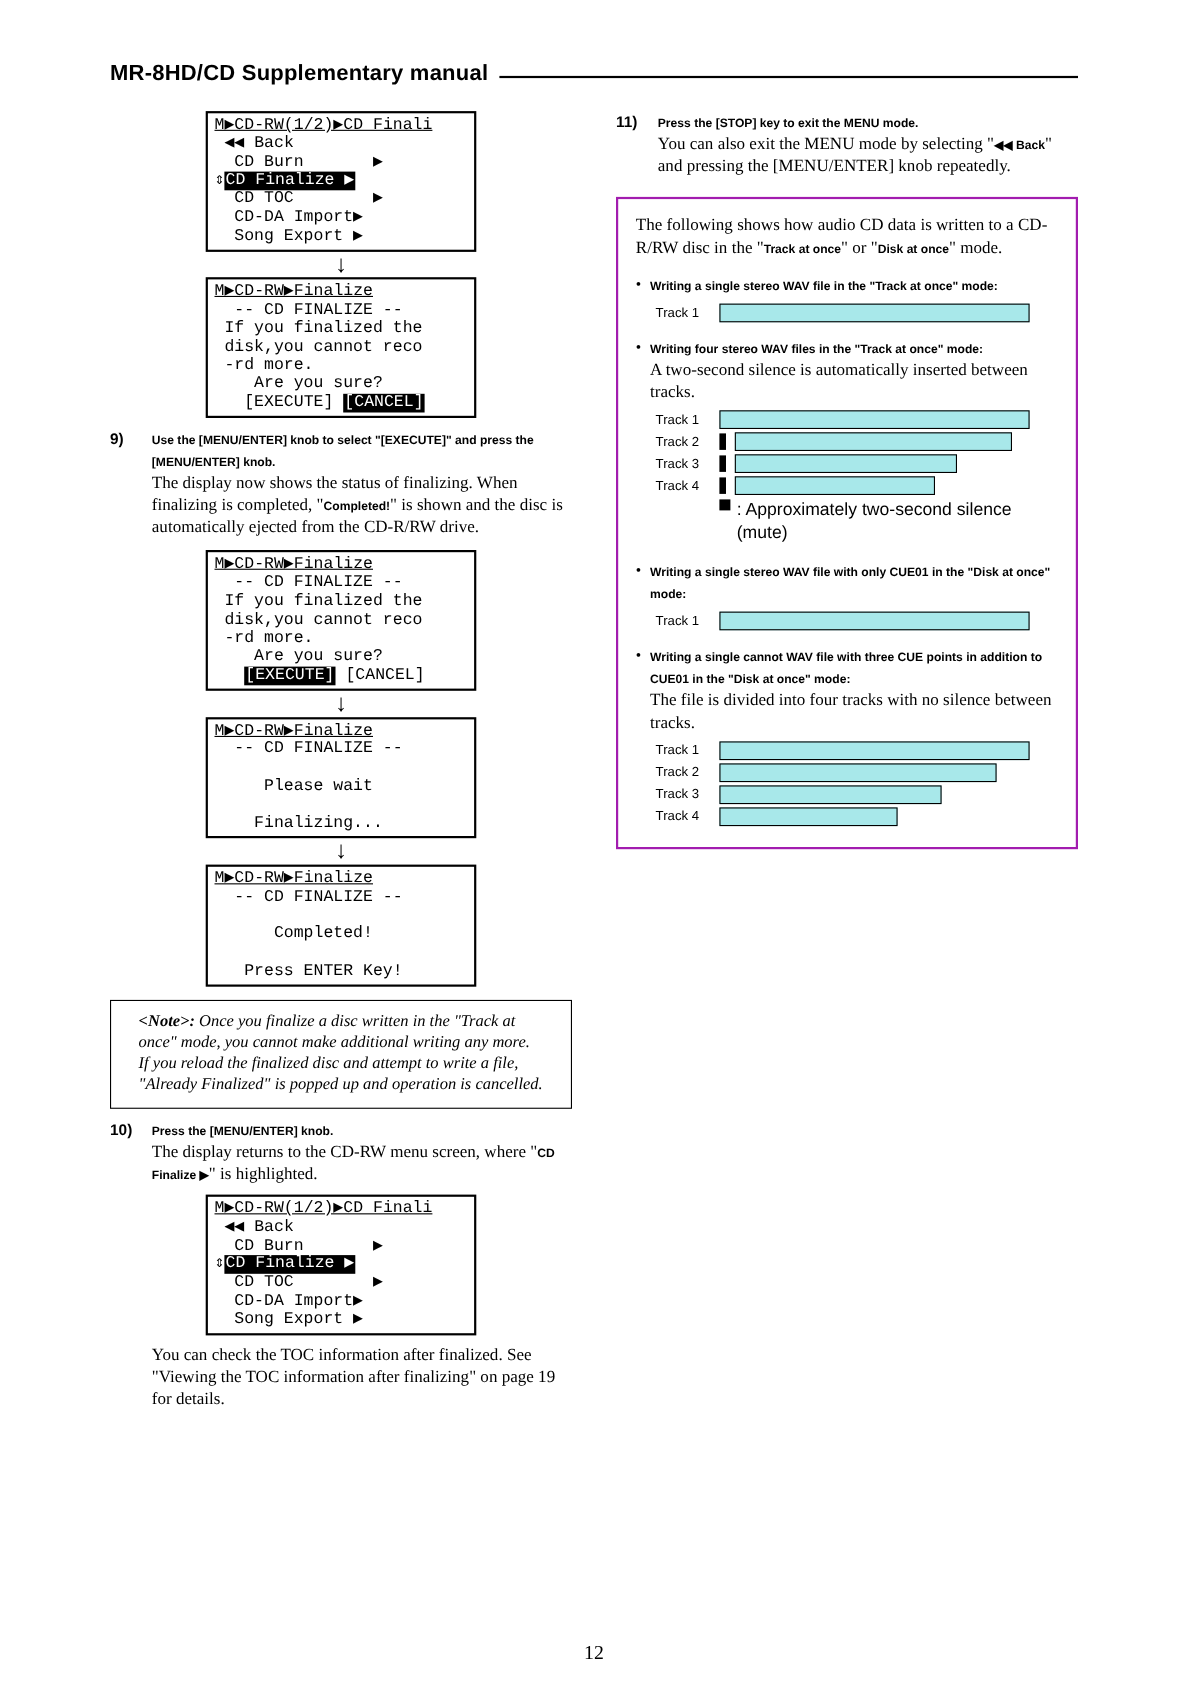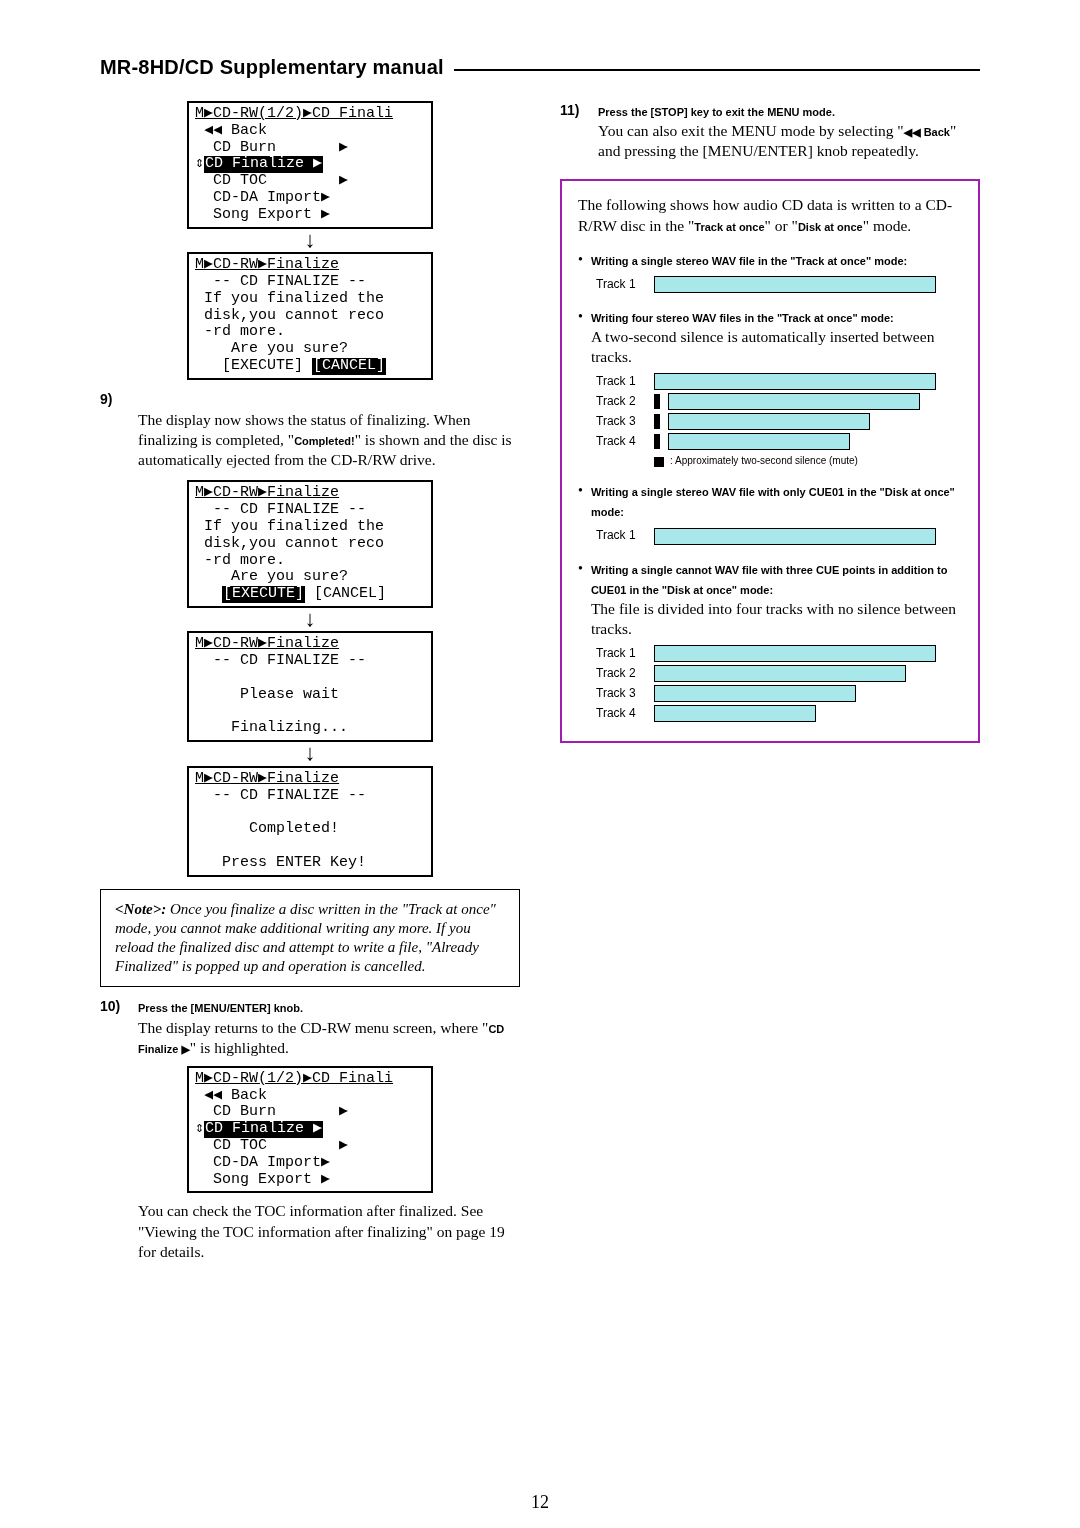--- a/index.html
+++ b/index.html
@@ -10,37 +10,37 @@
   .cols{display:flex;gap:40px}
   .col{width:420px;font-size:15.5px;line-height:1.3}
   .lcd{border:2px solid #000;font-family:"Courier New",monospace;font-size:15px;line-height:1.12;padding:3px 6px;white-space:pre;margin:0 auto}
   .lcd-wrap{display:flex;flex-direction:column;align-items:center}
   .inv{background:#000;color:#fff;display:inline-block;padding:0 1px}
   .arrow-down{font-size:22px;line-height:0.8;margin:2px 0 4px 0}
   .step{display:flex;gap:14px;margin-top:10px}
   .step-num{font-family:Arial,Helvetica,sans-serif;font-weight:bold;font-size:14px;min-width:24px}
   .step-body{flex:1}
   .sb{font-family:Arial,Helvetica,sans-serif;font-weight:bold;font-size:11px}
-  .note-box{border:1.5px solid #000;padding:10px 14px;font-style:italic;font-size:15px;line-height:1.28;margin-top:12px}
+  .note-box{border:1.5px solid #000;padding:10px 25px;font-style:italic;font-size:15px;line-height:1.28;margin-top:12px}
   .note-box b{font-style:italic}
   .info-box{border:2px solid #a21caf;padding:14px 16px 16px 16px}
   .bullet-row{display:flex;gap:8px;margin-top:14px}
   .bullet-dot{font-size:14px;line-height:1.2;margin-top:2px}
   .bullet-txt{flex:1}
   .bullet-txt .sb{display:inline}
   .tracks{margin-top:6px;font-family:Arial,Helvetica,sans-serif;font-size:12px}
   .track-row{display:flex;align-items:center;gap:8px;margin:3px 0}
   .track-label{width:50px}
   .bar{height:15px;border:1px solid #000}
   .bar.long{width:280px;background:#a8e8ea}
   .bar.m1{width:250px;background:#a8e8ea}
   .bar.m2{width:200px;background:#a8e8ea}
   .bar.m3{width:180px;background:#a8e8ea}
   .bar.m4{width:160px;background:#a8e8ea}
-  .legend{display:flex;align-items:flex-end;gap:6px;margin-top:4px;font-size:10px}
+  .legend{display:flex;align-items:flex-start;gap:6px;margin-top:4px;font-size:16px}
   .legend .sq{width:10px;height:10px;background:#000}
   .page-num{position:absolute;bottom:15px;left:50%;transform:translateX(-50%);font-size:18px}
 </style>
 </head>
 <body>
 
 <div class="page">
   <div class="header">
     <div class="title">MR-8HD/CD Supplementary manual</div>
     <div class="rule"></div>
@@ -64,21 +64,21 @@
 <span> If you finalized the</span>
 <span> disk,you cannot reco</span>
 <span> -rd more.</span>
 <span>    Are you sure?</span>
    <span>[EXECUTE]</span> <span class="inv">[CANCEL]</span></div>
       </div>
 
       <div class="step">
         <div class="step-num">9)</div>
         <div class="step-body">
-          <br>
+          <span class="sb">Use the [MENU/ENTER] knob to select "[EXECUTE]" and press the [MENU/ENTER] knob.</span><br>
           <span>The display now shows the status of finalizing. When finalizing is completed, "</span><span class="sb">Completed!</span><span>" is shown and the disc is automatically ejected from the CD-R/RW drive.</span>
         </div>
       </div>
 
       <div class="lcd-wrap" style="margin-top:10px">
         <div class="lcd" style="width:230px"><span style="text-decoration:underline">M▶CD-RW▶Finalize</span>
 <span>  -- CD FINALIZE --</span>
 <span> If you finalized the</span>
 <span> disk,you cannot reco</span>
 <span> -rd more.</span>

